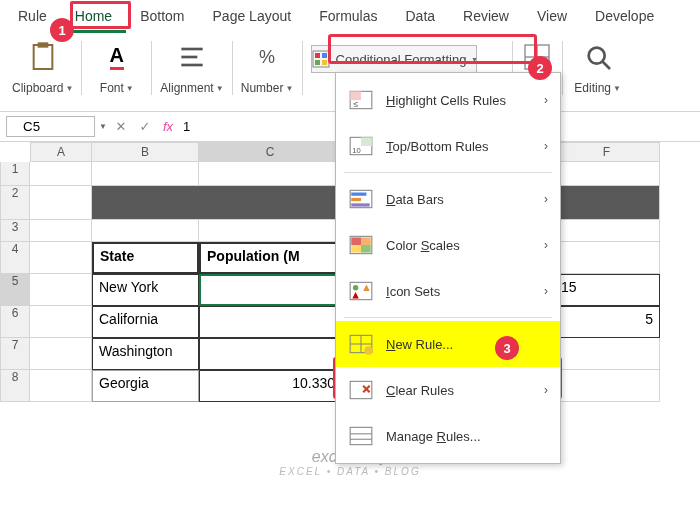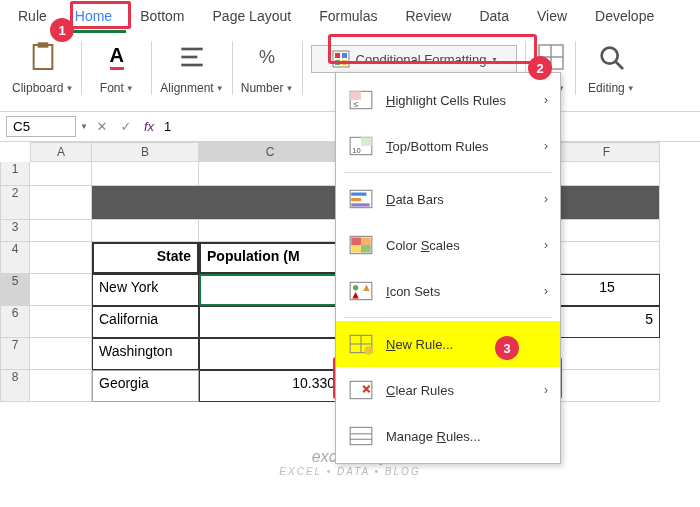--- a/index.html
+++ b/index.html
@@ -1,71 +1,71 @@
 <!DOCTYPE html>
 <html><head>
 <meta charset="utf-8">
 <style>
 *{box-sizing:border-box;margin:0;padding:0;font-family:"Segoe UI",Arial,sans-serif}
 body{background:#fff;width:700px;height:507px;overflow:hidden;position:relative}
 .tabs{display:flex;gap:0;padding:2px 4px 0;font-size:14px;color:#444}
 .tab{padding:6px 14px;cursor:pointer}
-.tab.active{background:#fff;border-bottom:3px solid #107c41;color:#3b82f6;font-weight:500}
+.tab.active{background:#fff;border-bottom:3px solid #107c41;color:#14532d;font-weight:500}
 .tab-highlight{position:absolute;border:3px solid #e6334b;border-radius:2px;pointer-events:none}
 .ribbon{display:flex;padding:8px 4px 4px;gap:0}
 .ribbon-group{display:flex;flex-direction:column;align-items:center;padding:0 8px;border-right:1px solid #d4d4d4;min-width:70px}
 .ribbon-group:last-child{border-right:none}
 .ribbon-icon{width:32px;height:32px;margin-bottom:8px;display:flex;align-items:center;justify-content:center}
 .ribbon-label-row{display:flex;align-items:center;gap:2px;font-size:12px;color:#444}
 .ribbon-caret{font-size:8px;color:#666}
-.cf-btn{display:flex;align-items:center;gap:6px;border:1px solid #b8b8b8;padding:4px 20px;font-size:13px;color:#444;background:#f5f5f5}
+.cf-btn{display:flex;align-items:center;gap:6px;border:1px solid #b8b8b8;padding:4px 0;font-size:13px;color:#444;background:#f5f5f5}
 .cf-btn svg{width:18px;height:18px}
 .cf-highlight{position:absolute;border:3px solid #e6334b;border-radius:3px;pointer-events:none}
 .dropdown{position:absolute;top:72px;left:335px;width:226px;background:#fff;border:1px solid #b8b8b8;box-shadow:2px 2px 6px rgba(0,0,0,.2);padding:4px 0;z-index:10}
 .dd-item{display:flex;align-items:center;gap:12px;padding:10px 12px;font-size:13px;color:#333;cursor:pointer;position:relative}
 .dd-item.highlighted{background:#ffff00}
 .dd-icon{width:26px;height:26px;display:flex;align-items:center;justify-content:center;flex-shrink:0}
 .dd-label{flex:1}
 .dd-arrow{font-size:12px;color:#555}
 .dd-sep{height:1px;background:#ddd;margin:3px 8px}
 .dd-item u{text-decoration:underline}
 .newrule-highlight{position:absolute;border:3px solid #e6334b;border-radius:3px;pointer-events:none}
 .badge{position:absolute;width:24px;height:24px;border-radius:50%;background:#e6334b;color:#fff;font-size:13px;font-weight:600;display:flex;align-items:center;justify-content:center;z-index:20;line-height:1}
 .formula-bar{display:flex;align-items:center;gap:4px;padding:4px 6px;border-top:1px solid #d4d4d4;border-bottom:1px solid #d4d4d4;margin-top:12px;font-size:13px}
-.name-box{width:70px;border:1px solid #b8b8b8;padding:2px 6px;background:#fff}
+.name-box{width:89px;border:1px solid #b8b8b8;padding:2px 16px;background:#fff}
 .fb-btn{width:20px;text-align:center;color:#888}
-.fx-label{font-style:italic;color:#701a75;margin:0 4px}
+.fx-label{font-style:italic;color:#ec4899;margin:0 4px}
 .fb-input{flex:1;border:none;padding:2px;font-size:13px;outline:none}
 .grid-area{position:relative}
 .col-headers{display:flex;margin-left:30px}
 .col-h{border:1px solid #d4d4d4;border-left:none;text-align:center;font-size:12px;color:#555;background:#f0f0f0;padding:2px 0}
 .col-h:first-child{border-left:1px solid #d4d4d4}
 .colA{width:62px}.colB{width:107px}.colC{width:143px}.colD{width:130px}.colE{width:82px}.colF{width:106px}
 .row-h{width:30px;border:1px solid #d4d4d4;border-top:none;text-align:center;font-size:12px;color:#555;background:#f0f0f0}
 .grid-row{display:flex}
 .cell{border:1px solid #d4d4d4;border-top:none;border-left:none;padding:4px 6px;font-size:14px;background:#fff;overflow:hidden;white-space:nowrap}
 .cell:first-of-type{border-left:1px solid #d4d4d4}
-.hdr-cell{background:#fff;font-weight:600;text-align:right;border:2px solid #333}
+.hdr-cell{background:#fff;font-weight:600;text-align:left;border:2px solid #333}
 .banner{background:#595959;color:#fff;text-align:center;font-weight:600;font-size:15px;padding:5px}
 .sel-cell{outline:2px solid #107c41;outline-offset:-2px}
 .row-h.sel,.col-h.sel{background:#d4d4d4}
 .watermark{position:absolute;bottom:30px;left:50%;transform:translateX(-50%);font-size:16px;color:#aaa;font-style:italic;z-index:5;text-align:center}
 .watermark-sub{font-size:10px;letter-spacing:2px;color:#bbb}
 </style>
 </head>
 <body>
 
 <div class="tabs">
   <div class="tab">Rule</div>
   <div class="tab active">Home</div>
   <div class="tab">Bottom</div>
   <div class="tab">Page Layout</div>
   <div class="tab">Formulas</div>
+  <div class="tab">Data</div>
   <div class="tab">Review</div>
-  <div class="tab">Data</div>
   <div class="tab">View</div>
   <div class="tab">Develope</div>
 </div>
 <div class="tab-highlight" style="top:1px;left:70px;width:61px;height:28px"></div>
 
 <div class="ribbon">
   <div class="ribbon-group">
     <div class="ribbon-icon">
         <svg viewBox="0 0 24 24">
           <rect x="5" y="3" width="14" height="18" fill="none" stroke="#8a6d3b" stroke-width="1.5"></rect>
@@ -199,21 +199,21 @@
       <div class="cell colE"></div>
       <div class="cell colF"></div>
   </div>
   <div class="grid-row" style="height:32px">
     <div class="row-h sel">5</div>
     <div class="cell colA"></div>
     <div class="cell colB" style="border:1px solid #333">New York</div>
     <div class="cell colC sel-cell" style="border:1px solid #333"></div>
     <div class="cell colD"></div>
     <div class="cell colE" style="border:1px solid #333">an</div>
-    <div class="cell colF" style="border:1px solid #333;text-align:center">15</div>
+    <div class="cell colF" style="border:1px solid #333;text-align:left">15</div>
   </div>
   <div class="grid-row" style="height:32px">
     <div class="row-h">6</div>
     <div class="cell colA"></div>
     <div class="cell colB" style="border:1px solid #333">California</div>
     <div class="cell colC" style="border:1px solid #333"></div>
     <div class="cell colD"></div>
     <div class="cell colE" style="border:1px solid #333"></div>
     <div class="cell colF" style="border:1px solid #333;text-align:right">5</div>
   </div>

